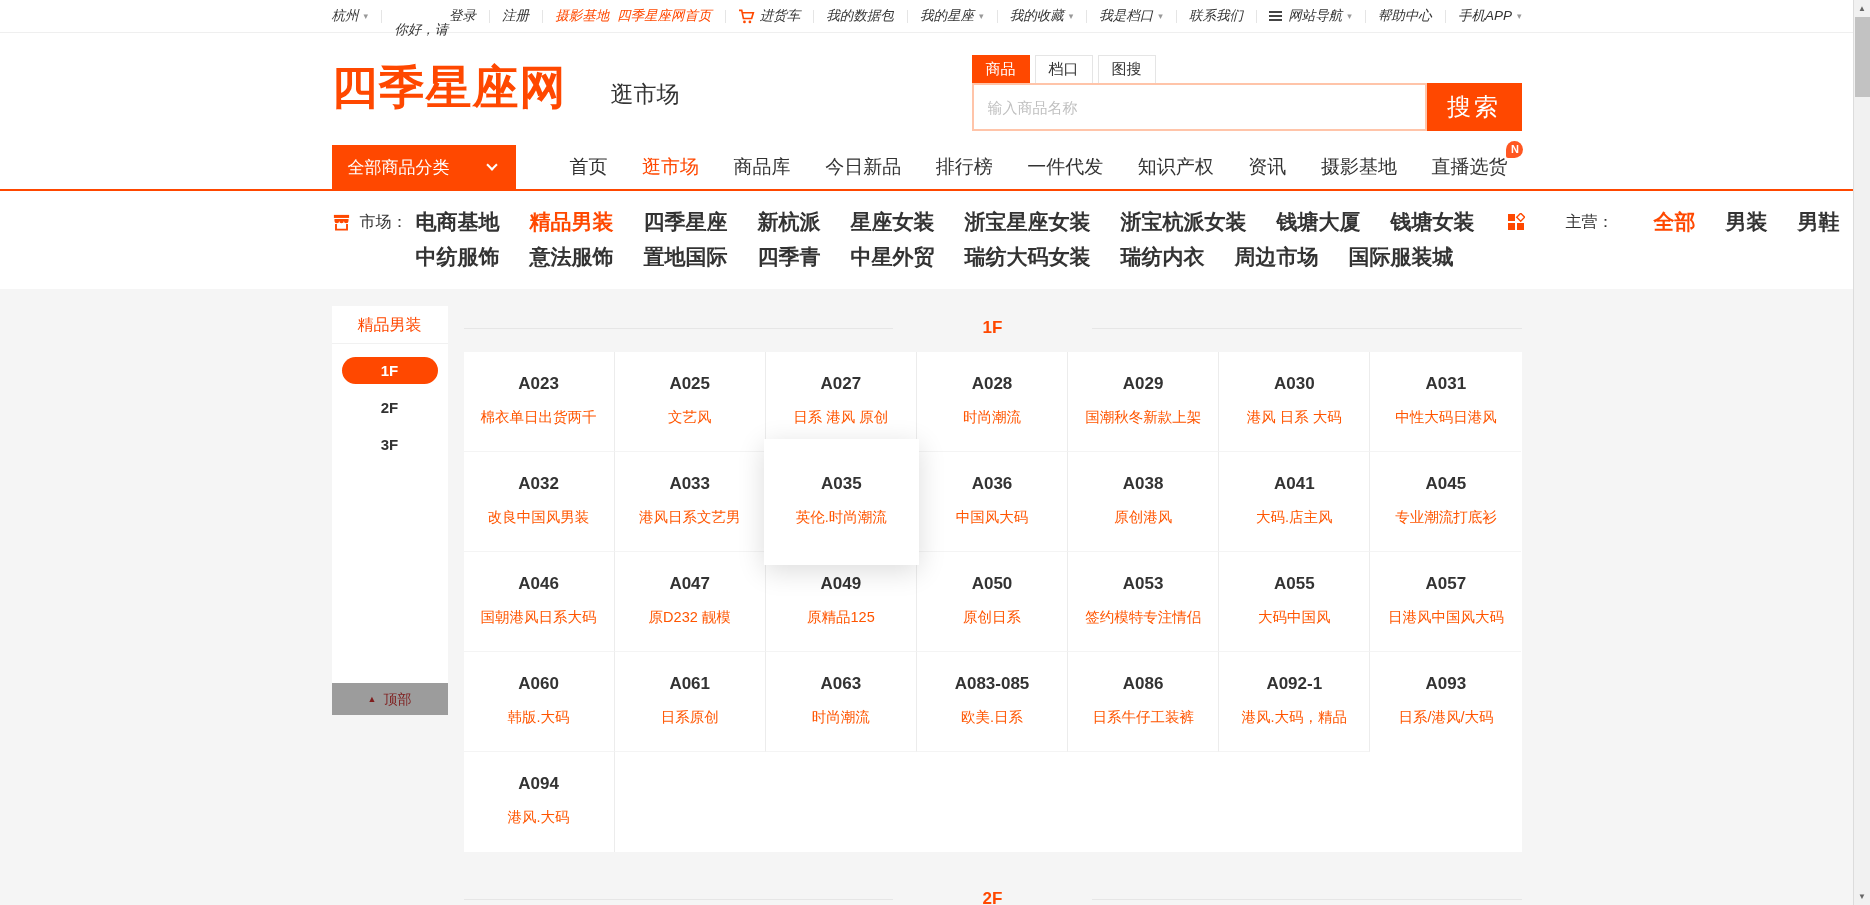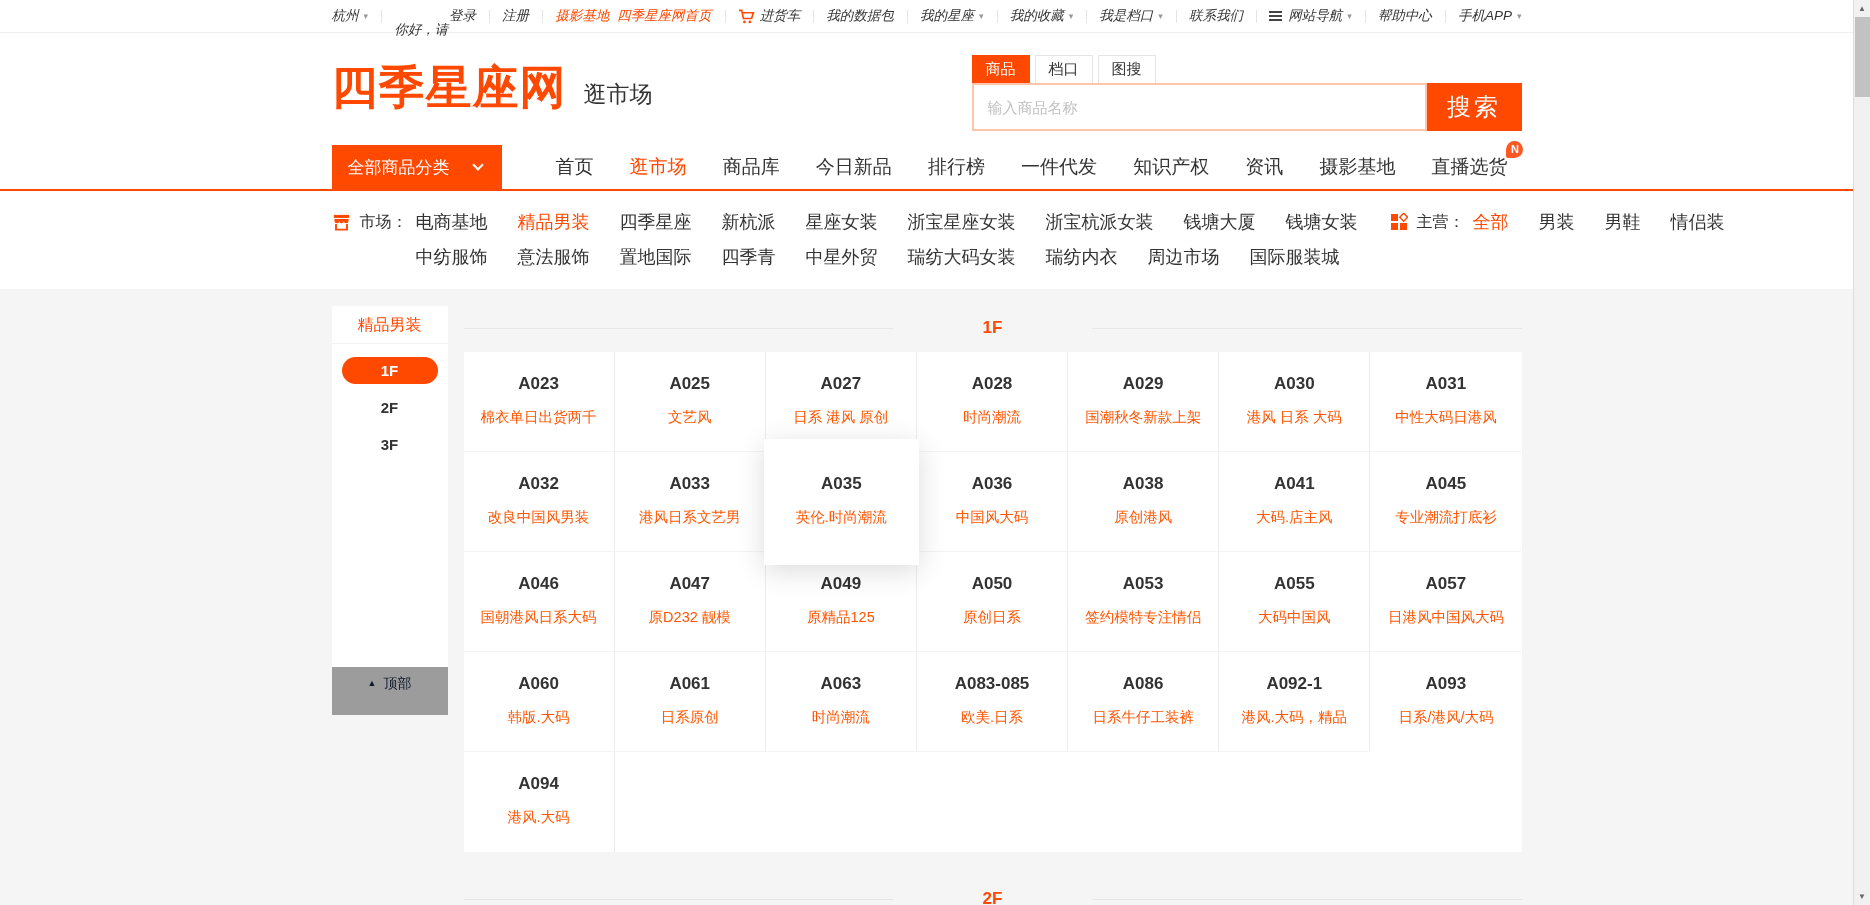--- a/index.html
+++ b/index.html
@@ -24,65 +24,65 @@
   .tb-item.orange { color:#ff4800; }
   .tb-static { cursor:default;margin-top:28px; }
   .tb-sep { width:1px; height:13px; background:#e5e5e5; margin:0 13px; }
   .tb-gap { width:56px; }
   .caret { font-size:9px; color:#999; margin-left:5px; }
   .menu-icon { width:13px; height:2px; background:#444; box-shadow:0 -4px 0 #444, 0 4px 0 #444; display:inline-block; margin-right:6px; }
   .cart-svg { margin-right:5px; }
 
   
   .header .container { display:flex; height:112px; }
-  .logo-wrap { display:flex; align-items:center; margin-top:26px; height:58px; cursor:pointer; }
+  .logo-wrap { display:flex; align-items:center; margin-top:26px; height:58px; cursor:pointer;gap:27px; }
   .logo { font-size:46px; font-weight:bold; color:#ff4800; letter-spacing:1px; }
   .logo-suffix { font-size:23px; color:#333; margin-left:17px; margin-top:12px; }
   .search-wrap { margin-left:auto; padding-top:22px; width:550px; }
   .search-tabs { display:flex; gap:5px; }
   .search-tab { font-size:15px; padding:4px 13px; border:1px solid #e5e5e5; border-bottom:none; color:#333; cursor:pointer; background:#fff; }
   .search-tab.active { background:#ff4800; color:#fff; border-color:#ff4800; }
   .search-bar { display:flex; }
   .search-input { width:455px; height:48px; border:2px solid #ffc4a9; padding:0 14px; font-size:15px; outline:none; color:#333; background:#fff; }
   .search-input::placeholder { color:#c0c0c0; }
   .search-btn { width:95px; height:48px; background:#ff4800; color:#fff; border:none; font-size:24px; cursor:pointer; letter-spacing:3px; }
 
   
   .nav { border-bottom:2px solid #ff4800; background:#fff; }
   .nav .container { display:flex; height:44px; align-items:stretch; }
-  .cat-btn { width:170px; background:#ff4800; color:#fff; font-size:17px; display:flex; align-items:center; justify-content:space-between; padding:0 20px 0 16px; cursor:pointer; }
+  .cat-btn { width:184px; background:#ff4800; color:#fff; font-size:17px; display:flex; align-items:center; justify-content:space-between; padding:0 20px 0 16px; cursor:pointer; }
   .chev { width:8px; height:8px; border-right:2px solid #fff; border-bottom:2px solid #fff; transform:rotate(45deg); margin-top:-5px; }
   .nav-links { flex:1; display:flex; align-items:center; justify-content:space-between; padding-left:54px; padding-right:14px; }
   .nav-link { font-size:19px; color:#333; cursor:pointer; position:relative; white-space:nowrap; }
   .nav-link.active { color:#ff4800; }
   .badge-n { position:absolute; top:-13px; right:-16px; width:17px; height:17px; border-radius:50% 50% 50% 2px; background:#ff5722; color:#fff; font-size:11px; line-height:17px; text-align:center; font-weight:bold; }
 
   
   .filter-sec { background:#fff; padding:16px 16px 12px; }
   .filter-sec .container { display:flex; }
   .market-block { display:flex; flex:1; }
   .blk-icon { margin-top:6px; margin-right:9px; flex-shrink:0; }
   .blk-label { font-size:16px; line-height:30px; color:#333; white-space:nowrap; cursor:default; }
   .market-rows { margin-left:8px; }
   .m-row { display:flex; column-gap:30px; line-height:30px; height:30px; margin-bottom:5px; }
-  .m-item { font-size:18px; color:#333; cursor:pointer; white-space:nowrap; }
+  .m-item { font-size:21px; color:#333; cursor:pointer; white-space:nowrap;font-weight:bold; }
   .m-item.active { color:#ff4800; }
   .v-div { width:1px; background:#e8e8e8; margin:2px 28px 2px 4px; }
-  .main-block { display:flex; width:324px; flex-shrink:0; }
+  .main-block { display:flex; width:324px; flex-shrink:0;gap:32px; }
   .main-opts { display:flex; column-gap:30px; line-height:30px; margin-left:8px; }
 
   
   .main-sec { background:#f5f5f5; height:622px; padding-top:17px; }
   .content { display:flex; gap:16px; }
   .sidebar { width:116px; background:#fff; height:409px; position:relative; flex-shrink:0; }
   .sb-title { text-align:center; line-height:38px; height:38px; color:#ff4800; font-size:16px; border-bottom:1px solid #f1f1f1; cursor:default; }
   .floors { padding-top:13px; }
   .floor { display:block; width:96px; margin:0 auto 10px; height:27px; line-height:27px; text-align:center; font-size:15px; font-weight:bold; color:#333; cursor:pointer; border-radius:14px; }
   .floor.active { background:#ff4800; color:#fff; }
-  .back-top { position:absolute; left:0; right:0; bottom:0; height:48px; background:#9c9c9c; color:#0f172a; font-size:14px; text-align:center; line-height:32px; cursor:pointer; }
+  .back-top { position:absolute; left:0; right:0; bottom:0; height:32px; background:#9c9c9c; color:#7f1d1d; font-size:14px; text-align:center; line-height:32px; cursor:pointer; }
   .back-top .tri { font-size:9px; margin-right:7px; vertical-align:2px; }
 
   .grid-area { flex:1; min-width:0; }
   .floor-heading { display:flex; align-items:center; color:#ff4800; font-size:17px; font-weight:bold; height:20px; margin:12px 0 14px; }
   .floor-heading .line { flex:1; height:1px; background:#e6e6e6; }
   .floor-heading .line.l { margin-right:90px; }
   .floor-heading .line.r { margin-left:90px; }
   .floor-heading.bottom { margin-top:37px; }
 
   .grid-panel { background:#fff; display:grid; grid-template-columns:repeat(7,1fr); }

